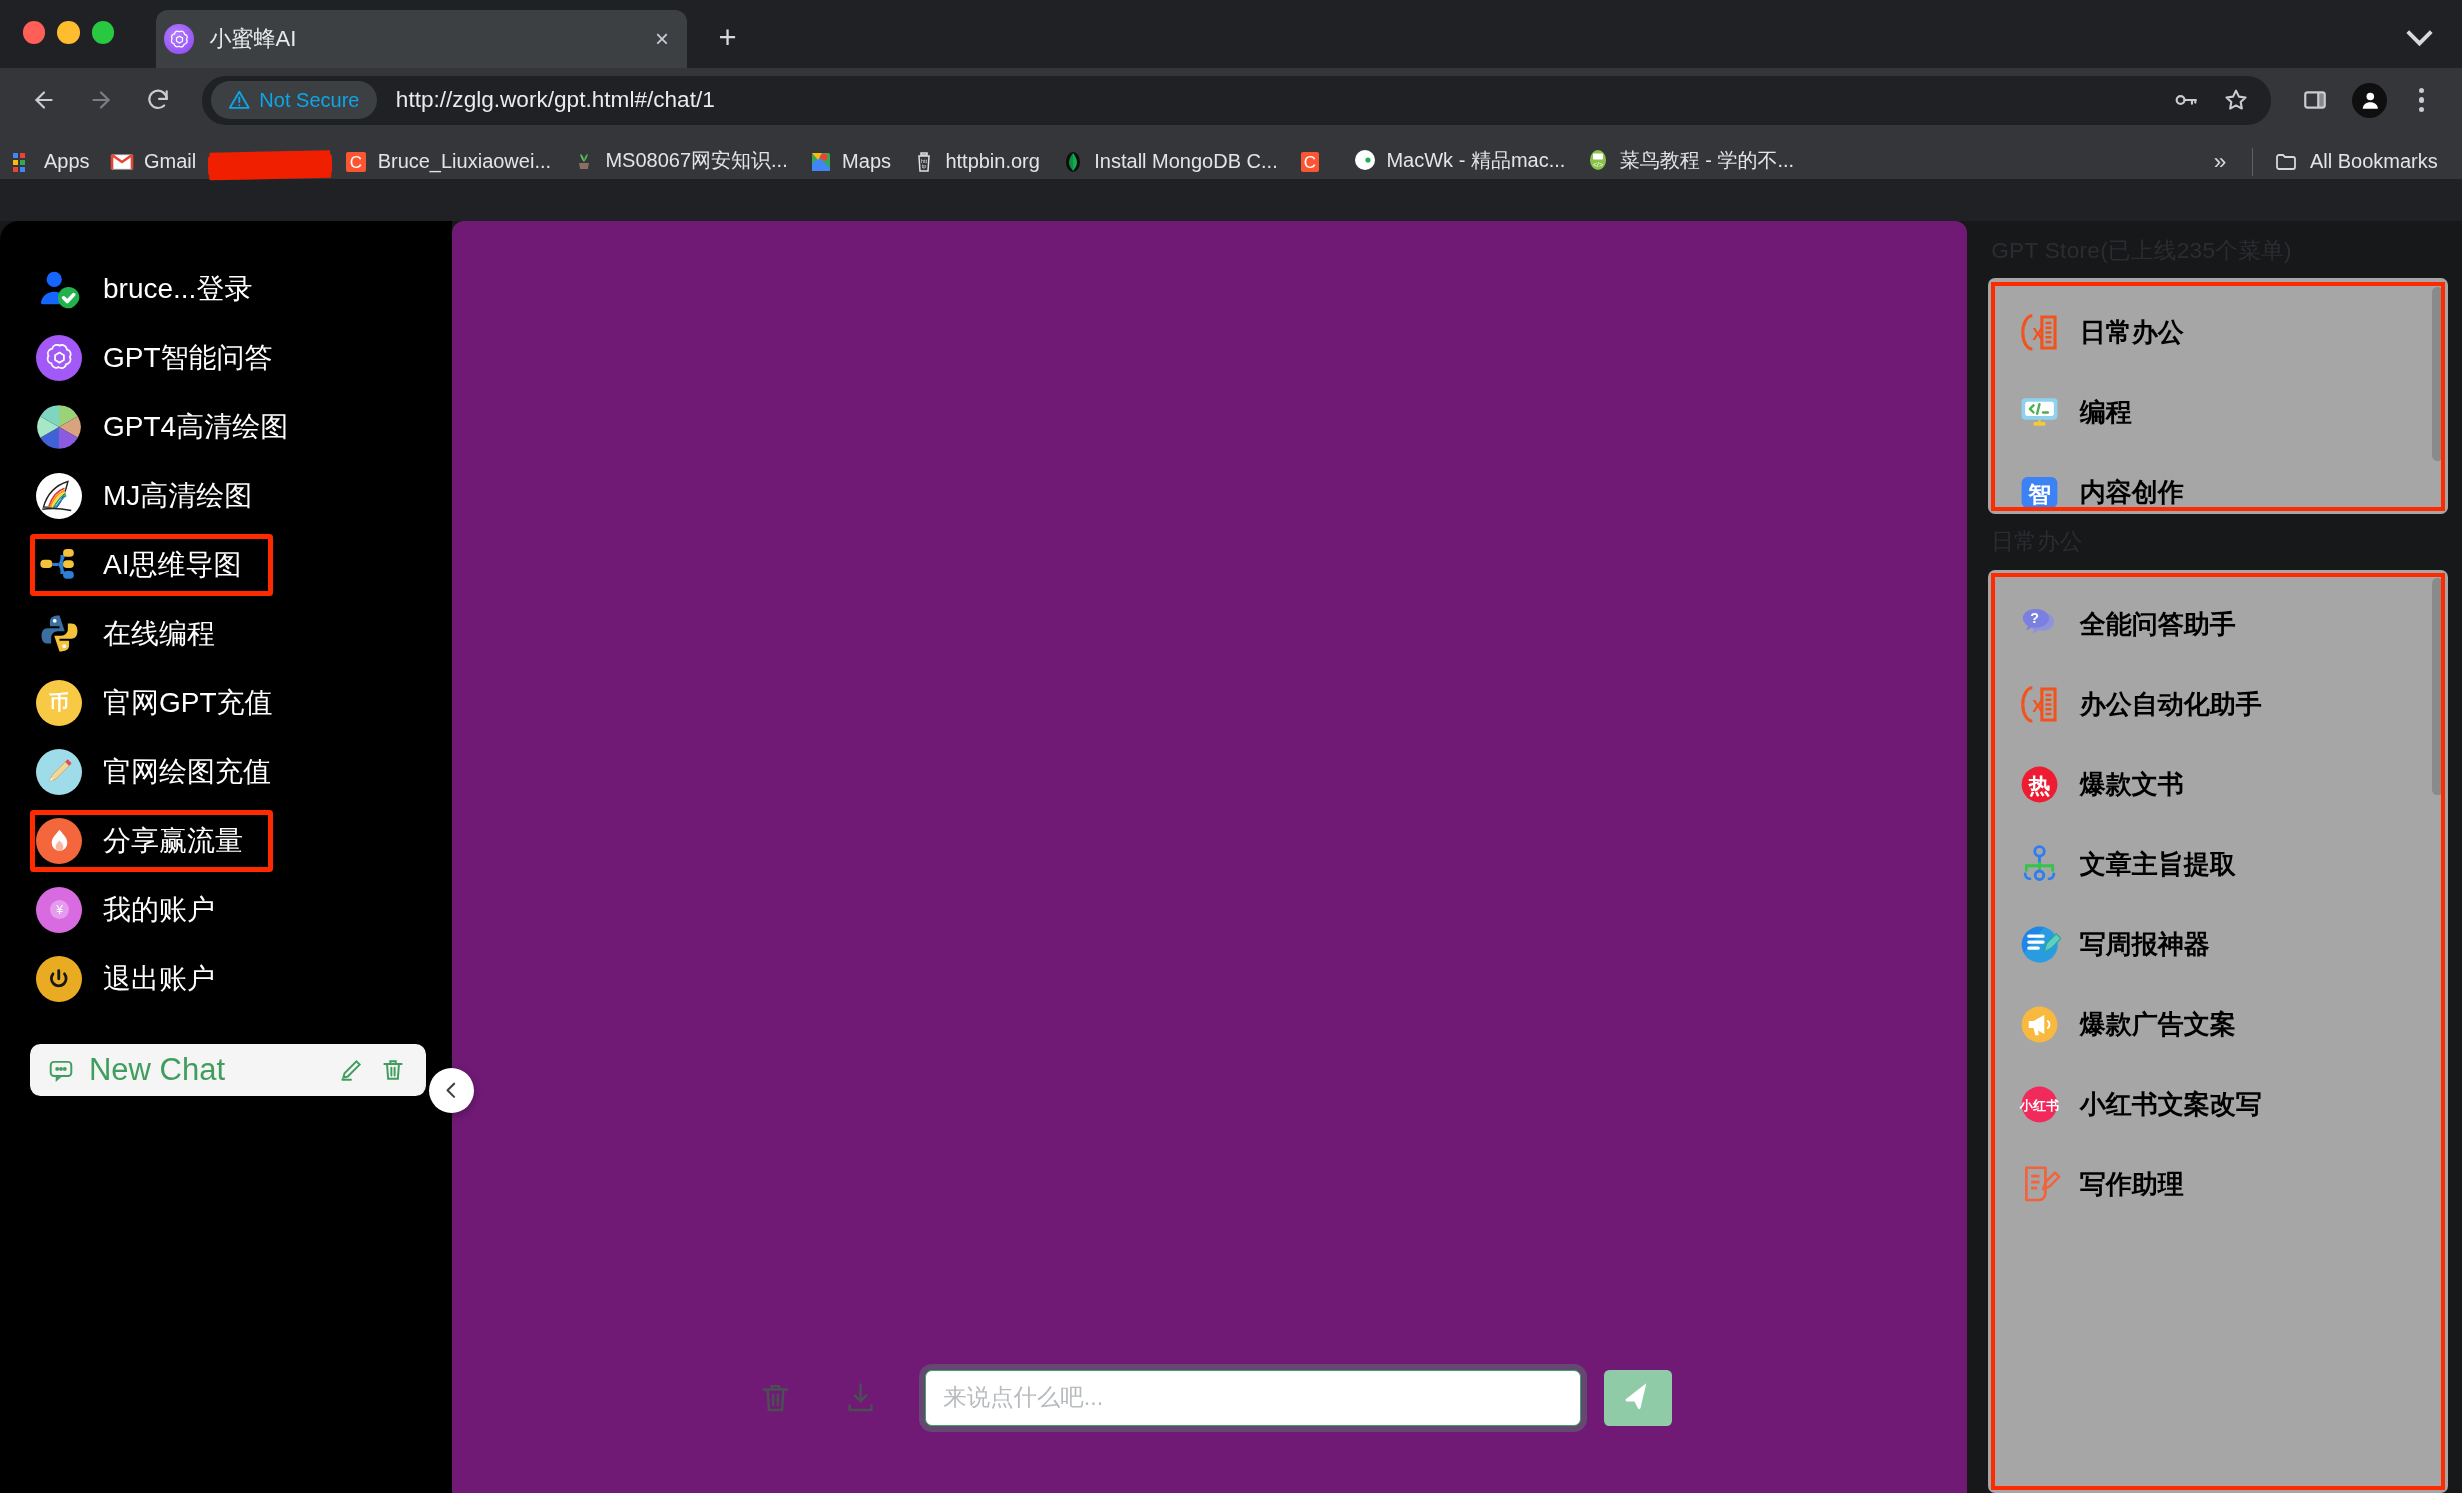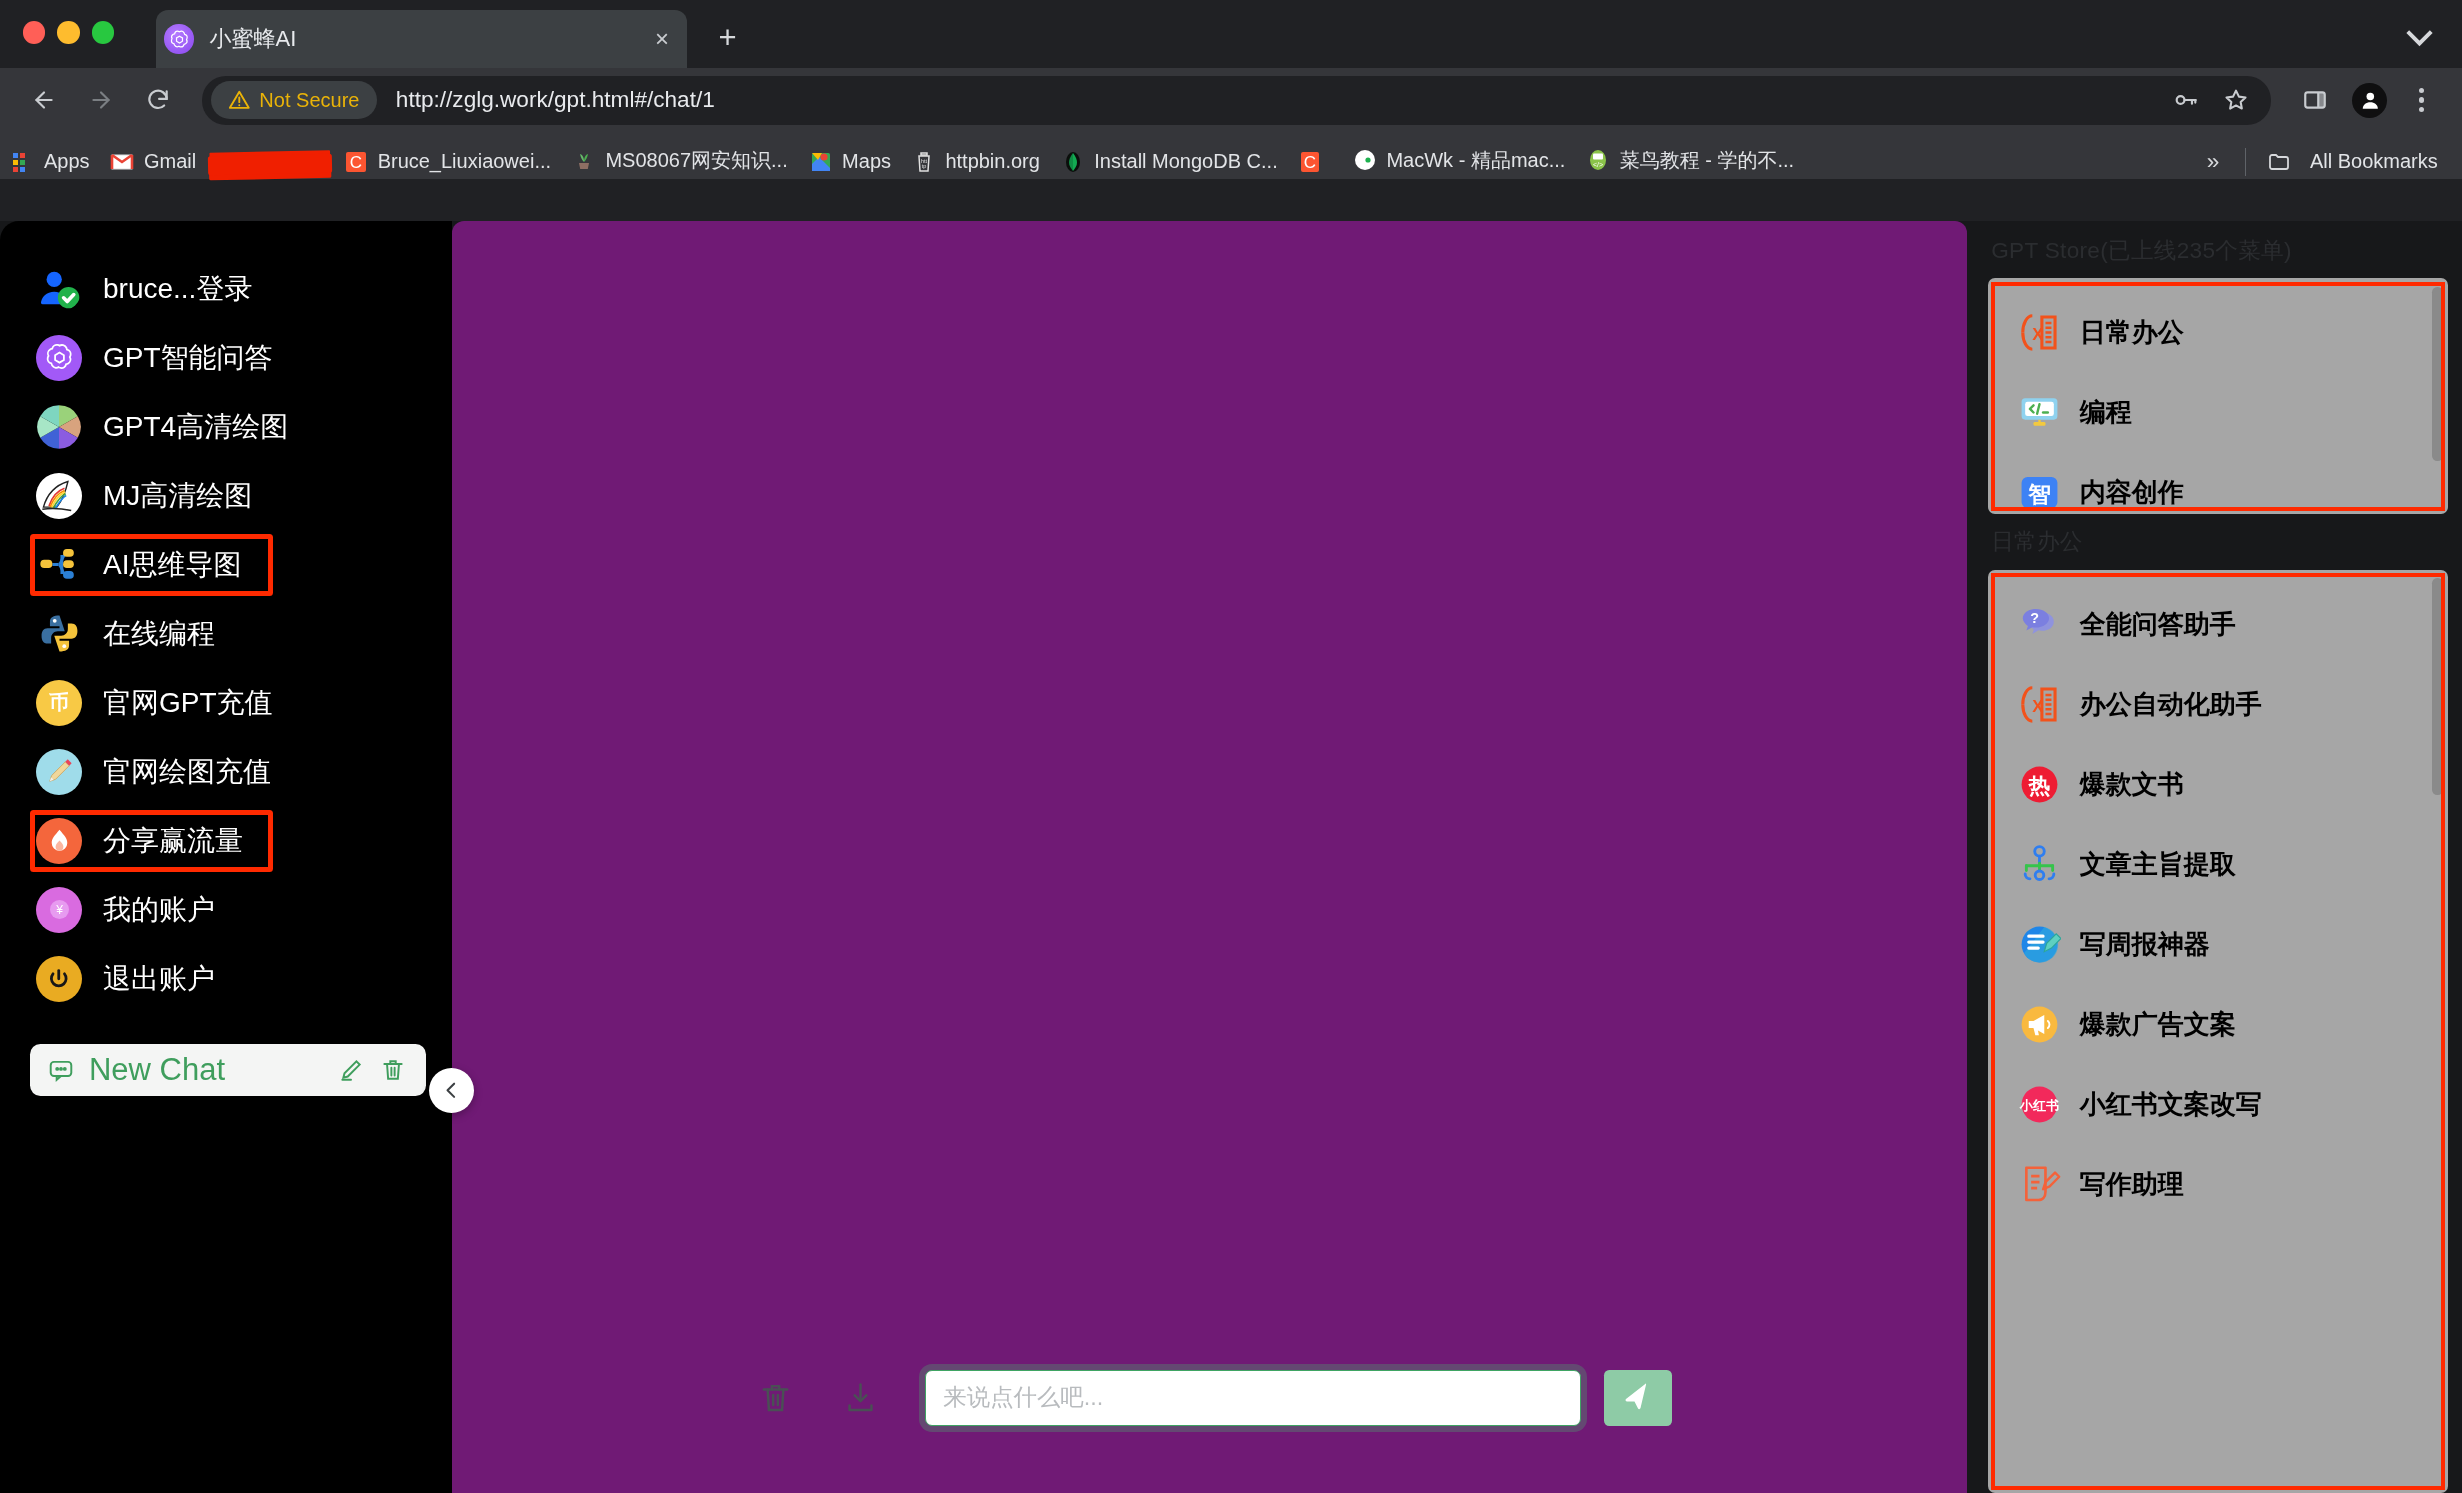--- a/index.html
+++ b/index.html
@@ -64,21 +64,21 @@
   .navbtn svg{width:26px;height:26px;}
   .navbtn.disabled{color:#7b7f83;}
   .omnibox {
     flex:1; height:49px; background:#202124; border-radius:24px;
     display:flex; align-items:center; padding: 0 7px 0 8.7px; margin: 0 12px;
     position:relative; min-width:0;
   }
   .notsecure {
     display:flex;align-items:center;gap:8.7px;
     background:#3c4043; border-radius:19px; height:38px; padding:0 17.4px;
-    color:#eab308; font-size:20px; white-space:nowrap;
+    color:#0ea5e9; font-size:20px; white-space:nowrap;
   }
   .notsecure svg{width:22.6px;height:22.6px;}
   .url { color:#e8eaed; font-size:22.6px; margin-left:19px; white-space:nowrap;
          overflow:hidden; text-overflow:ellipsis; flex:1; }
   .omni-actions { display:flex; align-items:center; gap:5.2px; padding-right:5.2px;}
   .omni-actions .navbtn{width:45px;height:45px;}
   .toolbar-right { display:flex; align-items:center; gap:5.2px; }
   .profile-av {
     width:35px;height:35px;border-radius:50%;background:#0f0f10;
     display:flex;align-items:center;justify-content:center;color:#fff;
@@ -100,21 +100,21 @@
   .bm-ico{width:24px;height:24px;flex:0 0 auto;display:flex;align-items:center;justify-content:center;}
   .bm-ico svg{width:24px;height:24px;}
   .redact {
     position:absolute; left:1.7px; right:1.7px; top:10.4px; height:19px;
     background:#f01f00; border-radius:2.6px;
     transform: rotate(-1.2deg);
     box-shadow: 0 6px 0 -0.9px #f01f00, 0 -5.2px 0 -1.7px #f01f00;
   }
   .bm-overflow { color:#d6d8db; font-size:22.6px; padding:3.5px 14px; }
   .bm-sep { width:0.9px; height:28px; background:#5f6368; margin: 0 12px; }
-  .bm-all { display:flex;align-items:center;gap:19px;padding:5.2px 8.7px; }
+  .bm-all { display:flex;align-items:center;gap:12px;padding:5.2px 8.7px; }
   .bm-right { position:absolute; right:15.6px; display:flex; align-items:center; }
 
   
   .page {
     position:absolute; left:0; top:221px; width:2462px; height:1272px;
     background:#17181a;
   }
 
   .app { position:absolute; inset:0; display:flex; }
 

